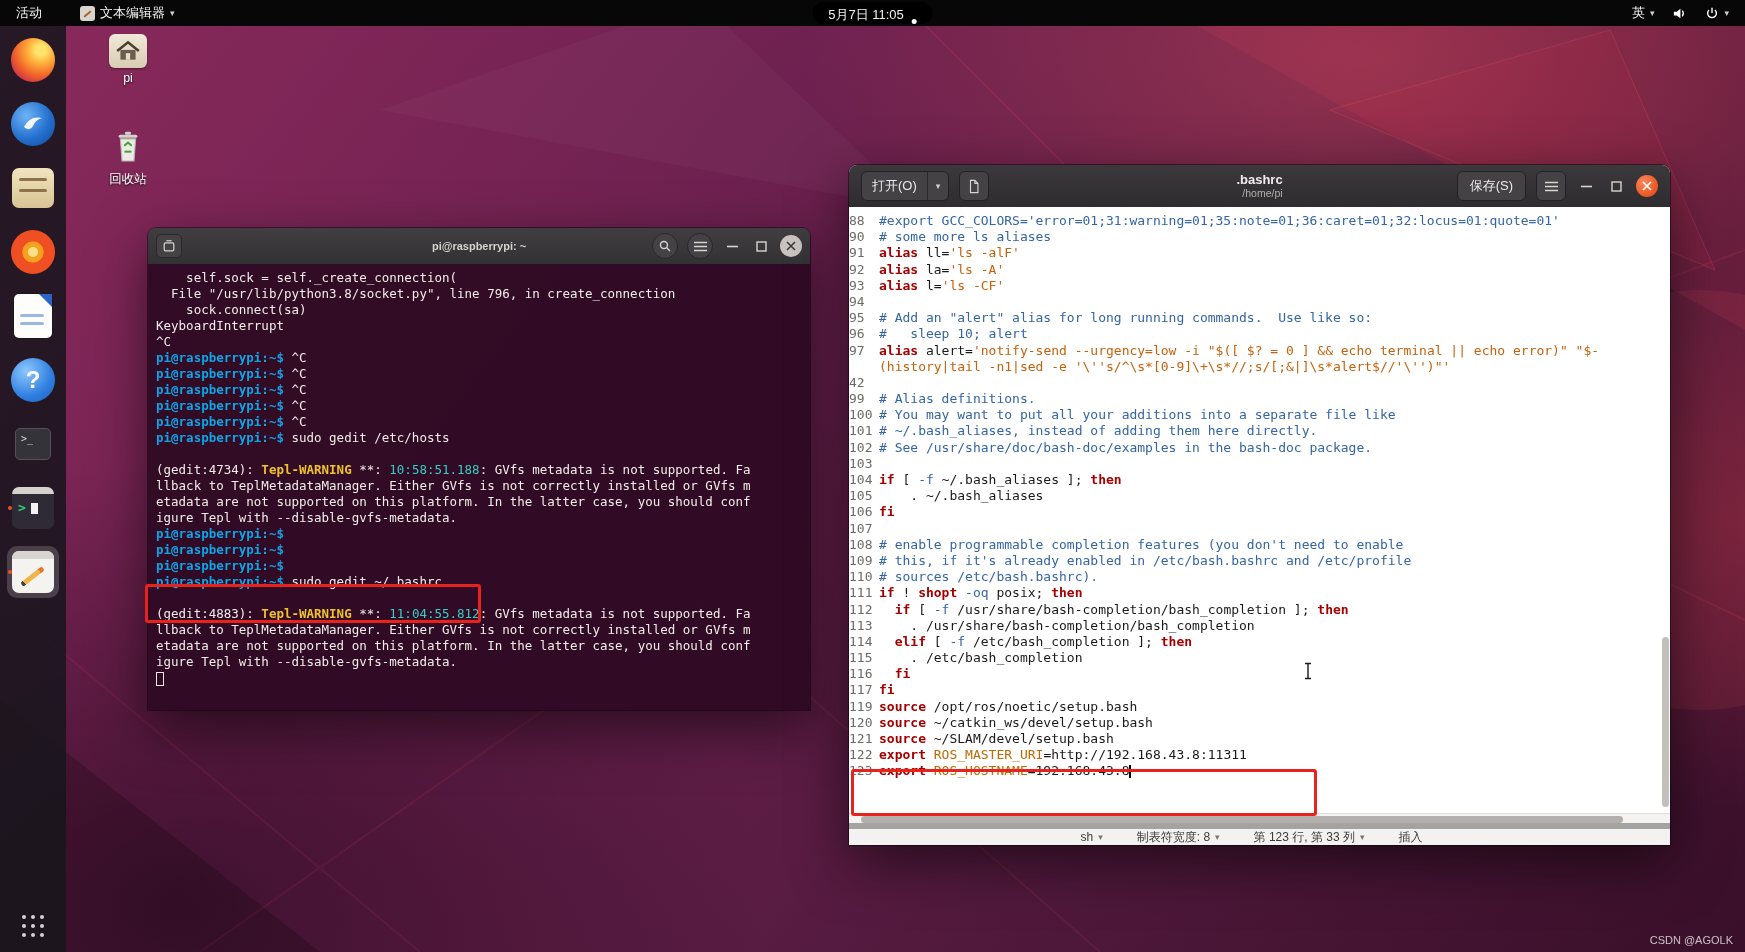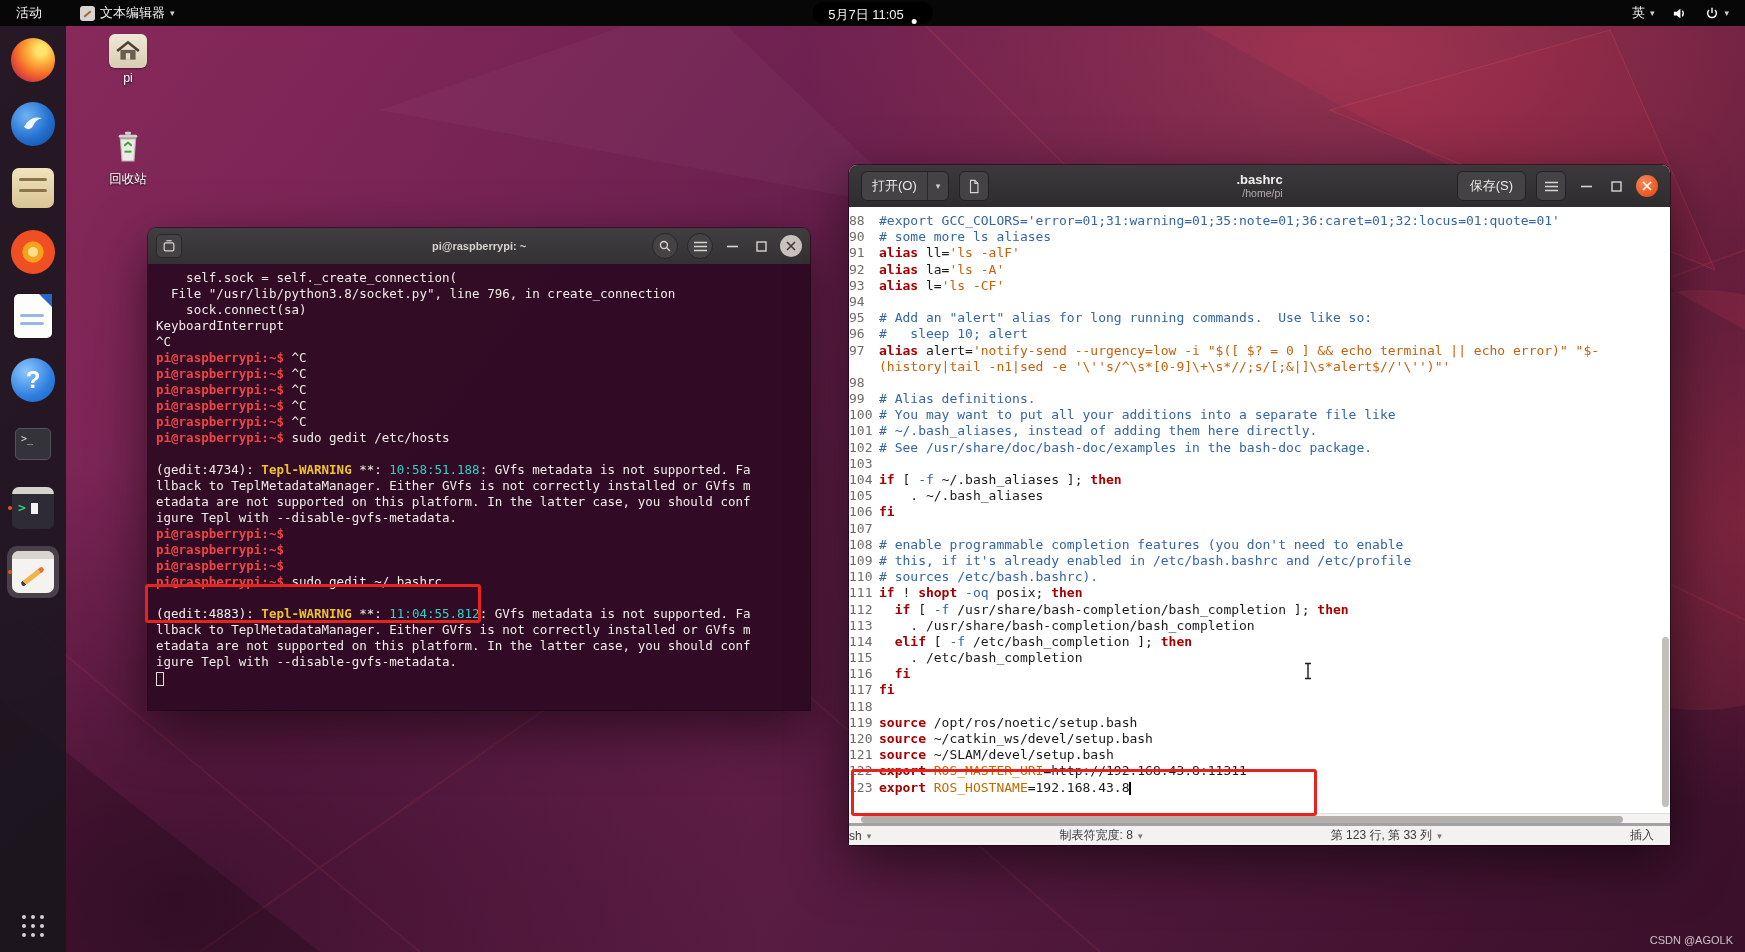--- a/index.html
+++ b/index.html
@@ -81,21 +81,21 @@
   .term-title { position:absolute; left:50%; transform:translateX(-50%); color:#d6d2ce; font-size:11px; font-weight:600; white-space:nowrap; }
   .term-actions { margin-left:auto; display:flex; align-items:center; gap:9px; }
   .tb-sq { width:26px; height:24px; border-radius:5px; background:#454245; border:1px solid #29272a; display:flex; align-items:center; justify-content:center; }
   .tb-circle { width:26px; height:26px; border-radius:50%; background:#454245; border:1px solid #29272a; display:flex; align-items:center; justify-content:center; }
   .tb-plain { width:20px; height:20px; background:none; border:none; display:flex; align-items:center; justify-content:center; }
   .term-close { width:22px; height:22px; border-radius:50%; background:#c9c4bf; border:none; display:flex; align-items:center; justify-content:center; }
   .term-body { height:446px; background:rgba(48,10,36,.97); padding:6px 8px; overflow:hidden;
     font-family:"DejaVu Sans Mono","Liberation Mono",monospace; font-size:12.5px; }
   .trow { height:16px; line-height:16px; white-space:pre; }
   .term-body .seg-x { color:#f1ede7; }
-  .term-body .seg-p { color:#ef4444; font-weight:bold; }
+  .term-body .seg-p { color:#0ea5e9; font-weight:bold; }
   .term-body .seg-w { color:#f0c32e; font-weight:bold; }
   .term-body .seg-tm { color:#34d0c3; }
   .term-body .seg-cur { display:inline-block; width:8px; height:14px; border:1px solid #e8e4e0; vertical-align:middle; }
 
   
   .gedit { left:849px; top:165px; width:821px; height:680px; background:#fff; }
   .gedit-titlebar { height:42px; background:linear-gradient(#3c393c,#2f2c2f); border-radius:8px 8px 0 0;
     display:flex; align-items:center; padding:0 12px; position:relative; }
   .open-split { display:flex; align-items:center; height:30px; background:#454245; border:1px solid #232123; border-radius:6px; color:#eceae8; font-size:13px;justify-content:center; }
   .open-split .lbl { padding:0 10px; }
@@ -119,22 +119,22 @@
   .seg-cmt { color:#3465a4; }
   .seg-kw { color:#a40000; font-weight:bold; }
   .seg-str { color:#c4620b; }
   .seg-opt { color:#3465a4; }
   .seg-var { color:#bf6a00; }
   .caret { display:inline-block; width:1.5px; height:13px; background:#000; vertical-align:text-bottom; }
   .vscroll { position:absolute; right:0; top:0; bottom:0; width:10px; }
   .vthumb { position:absolute; right:1px; bottom:6px; width:7px; height:170px; background:#c3bfba; border-radius:4px; display:block; }
   .hscroll { height:10px; background:#f4f3f2; border-top:1px solid #e0dcd8; position:relative; }
   .hthumb { position:absolute; left:12px; top:1.5px; width:762px; height:7px; background:#b3afaa; border-radius:4px; display:block; }
-  .gstatus { height:22px; background:#f3f2f1; border-top:3px solid #a3a3a3; display:flex; align-items:center;
-    justify-content:space-between; gap:34px; padding-right:16px; font-size:12px; color:#3a3a3a; }
+  .gstatus { height:22px; background:#f3f2f1; border-top:6px solid #a3a3a3; display:flex; align-items:center;
+    justify-content:center; gap:34px; padding-right:16px; font-size:12px; color:#3a3a3a; }
   .sitem { display:inline-flex; align-items:center; gap:5px; }
   .sitem .tb-caret { color:#777; }
 
   
   .annotation-box { position:absolute; border:3px solid #e8231e; border-radius:3px; z-index:50; }
   .mouse-ibeam { position:absolute; left:1302px; top:662px; z-index:65; }
   .watermark { position:absolute; right:12px; bottom:6px; color:rgba(235,235,235,.8); font-size:11px; z-index:3; }
   button { cursor:default; font-family:Liberation Sans, sans-serif; }
 </style>
 </head>
@@ -388,41 +388,40 @@
         <div class="grow"><span class="lnum">88</span><span class="lcode"><span class="seg-cmt">#export GCC_COLORS='error=01;31:warning=01;35:note=01;36:caret=01;32:locus=01:quote=01'</span></span></div>
         <div class="grow"><span class="lnum">90</span><span class="lcode"><span class="seg-cmt"># some more ls aliases</span></span></div>
         <div class="grow"><span class="lnum">91</span><span class="lcode"><span class="seg-kw">alias</span><span class="seg-x"> ll=</span><span class="seg-str">'ls -alF'</span></span></div>
         <div class="grow"><span class="lnum">92</span><span class="lcode"><span class="seg-kw">alias</span><span class="seg-x"> la=</span><span class="seg-str">'ls -A'</span></span></div>
         <div class="grow"><span class="lnum">93</span><span class="lcode"><span class="seg-kw">alias</span><span class="seg-x"> l=</span><span class="seg-str">'ls -CF'</span></span></div>
         <div class="grow"><span class="lnum">94</span><span class="lcode"><span class="seg-x">&nbsp;</span></span></div>
         <div class="grow"><span class="lnum">95</span><span class="lcode"><span class="seg-cmt"># Add an "alert" alias for long running commands.  Use like so:</span></span></div>
         <div class="grow"><span class="lnum">96</span><span class="lcode"><span class="seg-cmt">#   sleep 10; alert</span></span></div>
         <div class="grow"><span class="lnum">97</span><span class="lcode"><span class="seg-kw">alias</span><span class="seg-x"> alert=</span><span class="seg-str">'notify-send --urgency=low -i "$([ $? = 0 ] &amp;&amp; echo terminal || echo error)" "$-</span></span></div>
         <div class="grow"><span class="lnum"></span><span class="lcode"><span class="seg-str">(history|tail -n1|sed -e '\''s/^\s*[0-9]\+\s*//;s/[;&amp;|]\s*alert$//'\'')"'</span></span></div>
-        <div class="grow"><span class="lnum">98</span><span class="lcode"><span class="seg-x">&nbsp;</span></span></div>
+        <div class="grow"><span class="lnum">42</span><span class="lcode"><span class="seg-x">&nbsp;</span></span></div>
         <div class="grow"><span class="lnum">99</span><span class="lcode"><span class="seg-cmt"># Alias definitions.</span></span></div>
         <div class="grow"><span class="lnum">100</span><span class="lcode"><span class="seg-cmt"># You may want to put all your additions into a separate file like</span></span></div>
         <div class="grow"><span class="lnum">101</span><span class="lcode"><span class="seg-cmt"># ~/.bash_aliases, instead of adding them here directly.</span></span></div>
         <div class="grow"><span class="lnum">102</span><span class="lcode"><span class="seg-cmt"># See /usr/share/doc/bash-doc/examples in the bash-doc package.</span></span></div>
         <div class="grow"><span class="lnum">103</span><span class="lcode"><span class="seg-x">&nbsp;</span></span></div>
         <div class="grow"><span class="lnum">104</span><span class="lcode"><span class="seg-kw">if</span><span class="seg-x"> [ </span><span class="seg-opt">-f</span><span class="seg-x"> ~/.bash_aliases ]; </span><span class="seg-kw">then</span></span></div>
         <div class="grow"><span class="lnum">105</span><span class="lcode"><span class="seg-x">    . ~/.bash_aliases</span></span></div>
         <div class="grow"><span class="lnum">106</span><span class="lcode"><span class="seg-kw">fi</span></span></div>
         <div class="grow"><span class="lnum">107</span><span class="lcode"><span class="seg-x">&nbsp;</span></span></div>
         <div class="grow"><span class="lnum">108</span><span class="lcode"><span class="seg-cmt"># enable programmable completion features (you don't need to enable</span></span></div>
         <div class="grow"><span class="lnum">109</span><span class="lcode"><span class="seg-cmt"># this, if it's already enabled in /etc/bash.bashrc and /etc/profile</span></span></div>
         <div class="grow"><span class="lnum">110</span><span class="lcode"><span class="seg-cmt"># sources /etc/bash.bashrc).</span></span></div>
         <div class="grow"><span class="lnum">111</span><span class="lcode"><span class="seg-kw">if</span><span class="seg-x"> ! </span><span class="seg-kw">shopt</span><span class="seg-x"> </span><span class="seg-opt">-oq</span><span class="seg-x"> posix; </span><span class="seg-kw">then</span></span></div>
         <div class="grow"><span class="lnum">112</span><span class="lcode"><span class="seg-x">  </span><span class="seg-kw">if</span><span class="seg-x"> [ </span><span class="seg-opt">-f</span><span class="seg-x"> /usr/share/bash-completion/bash_completion ]; </span><span class="seg-kw">then</span></span></div>
         <div class="grow"><span class="lnum">113</span><span class="lcode"><span class="seg-x">    . /usr/share/bash-completion/bash_completion</span></span></div>
         <div class="grow"><span class="lnum">114</span><span class="lcode"><span class="seg-x">  </span><span class="seg-kw">elif</span><span class="seg-x"> [ </span><span class="seg-opt">-f</span><span class="seg-x"> /etc/bash_completion ]; </span><span class="seg-kw">then</span></span></div>
         <div class="grow"><span class="lnum">115</span><span class="lcode"><span class="seg-x">    . /etc/bash_completion</span></span></div>
         <div class="grow"><span class="lnum">116</span><span class="lcode"><span class="seg-x">  </span><span class="seg-kw">fi</span></span></div>
         <div class="grow"><span class="lnum">117</span><span class="lcode"><span class="seg-kw">fi</span></span></div>
-        <div class="grow"><span class="lnum">118</span><span class="lcode"><span class="seg-x">&nbsp;</span></span></div>
         <div class="grow"><span class="lnum">119</span><span class="lcode"><span class="seg-kw">source</span><span class="seg-x"> /opt/ros/noetic/setup.bash</span></span></div>
         <div class="grow"><span class="lnum">120</span><span class="lcode"><span class="seg-kw">source</span><span class="seg-x"> ~/catkin_ws/devel/setup.bash</span></span></div>
         <div class="grow"><span class="lnum">121</span><span class="lcode"><span class="seg-kw">source</span><span class="seg-x"> ~/SLAM/devel/setup.bash</span></span></div>
         <div class="grow"><span class="lnum">122</span><span class="lcode"><span class="seg-kw">export</span><span class="seg-x"> </span><span class="seg-var">ROS_MASTER_URI</span><span class="seg-x">=http://192.168.43.8:11311</span></span></div>
         <div class="grow"><span class="lnum">123</span><span class="lcode"><span class="seg-kw">export</span><span class="seg-x"> </span><span class="seg-var">ROS_HOSTNAME</span><span class="seg-x">=192.168.43.8</span><span class="caret"></span></span></div>
       </div>
     <div class="vscroll">
         <i class="vthumb"></i>
       </div>
   </div>

